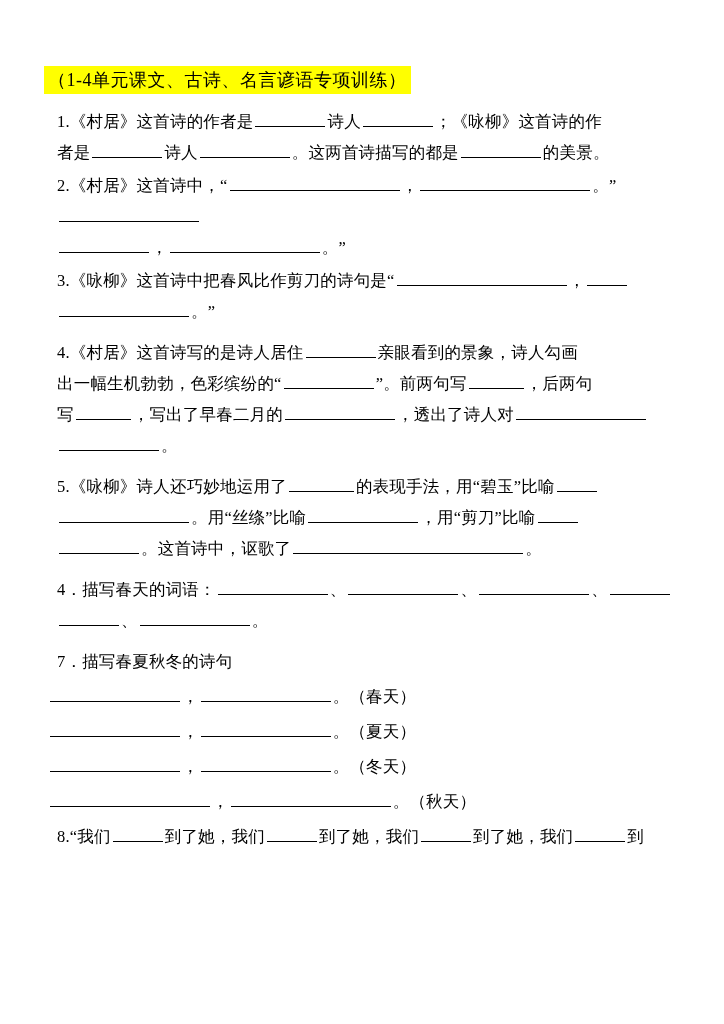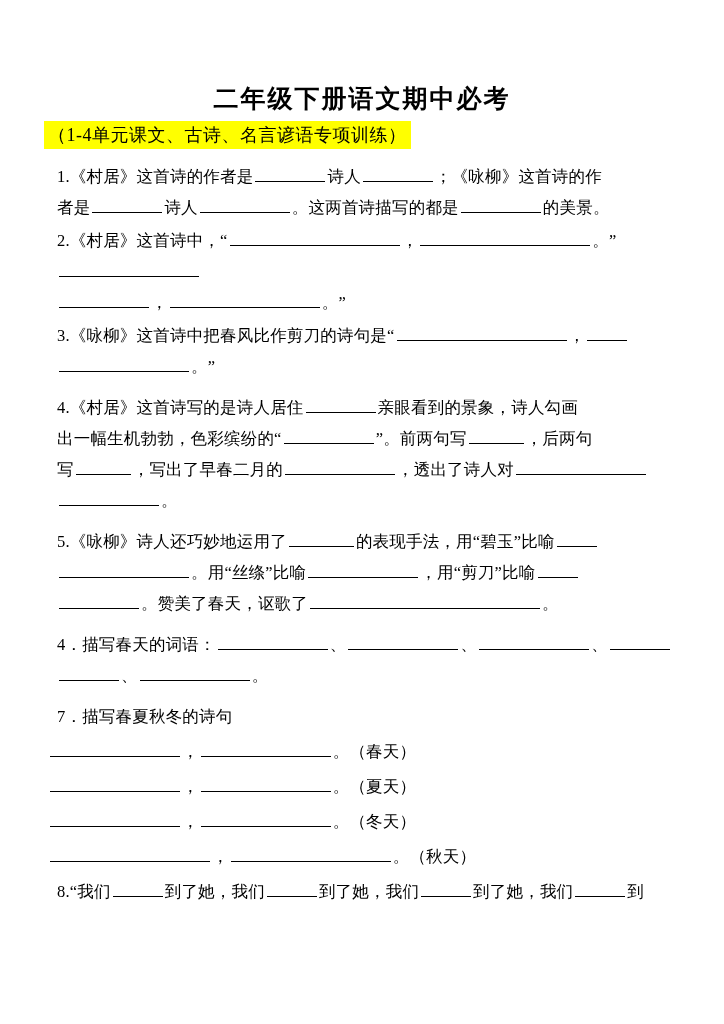--- a/index.html
+++ b/index.html
@@ -78,35 +78,34 @@
   .w150 { width: 150px; }
   .w160 { width: 160px; }
   .w170 { width: 170px; }
   .w230 { width: 230px; }
 </style>
 </head>
 <body>
 
 <div class="page">
 
-  <h1 class="doc-title">二年级下册语文期中必考</h1>
 
   <div class="subtitle-wrap">
     <span class="subtitle">（1-4单元课文、古诗、名言谚语专项训练）</span>
   </div>
 
   <p class="q"><span>1.《村居》这首诗的作者是</span><span class="bl w70"></span><span>诗人</span><span class="bl w70"></span><span>；《咏柳》这首诗的作</span><br><span>者是</span><span class="bl w70"></span><span>诗人</span><span class="bl w90"></span><span>。这两首诗描写的都是</span><span class="bl w80"></span><span>的美景。</span></p>
 
   <p class="q"><span>2.《村居》这首诗中，“</span><span class="bl w170"></span><span>，</span><span class="bl w170"></span><span>。”</span><br><span class="bl w140"></span><br><span class="bl w90"></span><span>，</span><span class="bl w150"></span><span>。”</span></p>
 
   <p class="q"><span>3.《咏柳》这首诗中把春风比作剪刀的诗句是“</span><span class="bl w170"></span><span>，</span><span class="bl w40"></span><br><span class="bl w130"></span><span>。”</span></p>
 
   <p class="q spaced"><span>4.《村居》这首诗写的是诗人居住</span><span class="bl w70"></span><span>亲眼看到的景象，诗人勾画</span><br><span>出一幅生机勃勃，色彩缤纷的“</span><span class="bl w90"></span><span>”。前两句写</span><span class="bl w55"></span><span>，后两句</span><br><span>写</span><span class="bl w55"></span><span>，写出了早春二月的</span><span class="bl w110"></span><span>，透出了诗人对</span><span class="bl w130"></span><br><span class="bl w100"></span><span>。</span></p>
 
-  <p class="q spaced"><span>5.《咏柳》诗人还巧妙地运用了</span><span class="bl w65"></span><span>的表现手法，用“碧玉”比喻</span><span class="bl w40"></span><br><span class="bl w130"></span><span>。用“丝绦”比喻</span><span class="bl w110"></span><span>，用“剪刀”比喻</span><span class="bl w40"></span><br><span class="bl w80"></span><span>。赞美了春天，讴歌了</span><span class="bl w230"></span><span>。</span></p>
+  <p class="q spaced"><span>5.《咏柳》诗人还巧妙地运用了</span><span class="bl w65"></span><span>的表现手法，用“碧玉”比喻</span><span class="bl w40"></span><br><span class="bl w130"></span><span>。用“丝绦”比喻</span><span class="bl w110"></span><span>，用“剪刀”比喻</span><span class="bl w40"></span><br><span class="bl w80"></span><span>。这首诗中，讴歌了</span><span class="bl w230"></span><span>。</span></p>
 
   <p class="q spaced"><span>4．描写春天的词语：</span><span class="bl w110"></span><span>、</span><span class="bl w110"></span><span>、</span><span class="bl w110"></span><span>、</span><span class="bl w60"></span><br><span class="bl w60"></span><span>、</span><span class="bl w110"></span><span>。</span></p>
 
   <p class="q spaced">7．描写春夏秋冬的诗句</p>
 
   <p class="sub"><span class="bl w130"></span>，<span class="bl w130"></span>。<span>（春天）</span></p>
 
   <p class="sub"><span class="bl w130"></span>，<span class="bl w130"></span>。<span>（夏天）</span></p>
 
   <p class="sub"><span class="bl w130"></span>，<span class="bl w130"></span>。<span>（冬天）</span></p>

